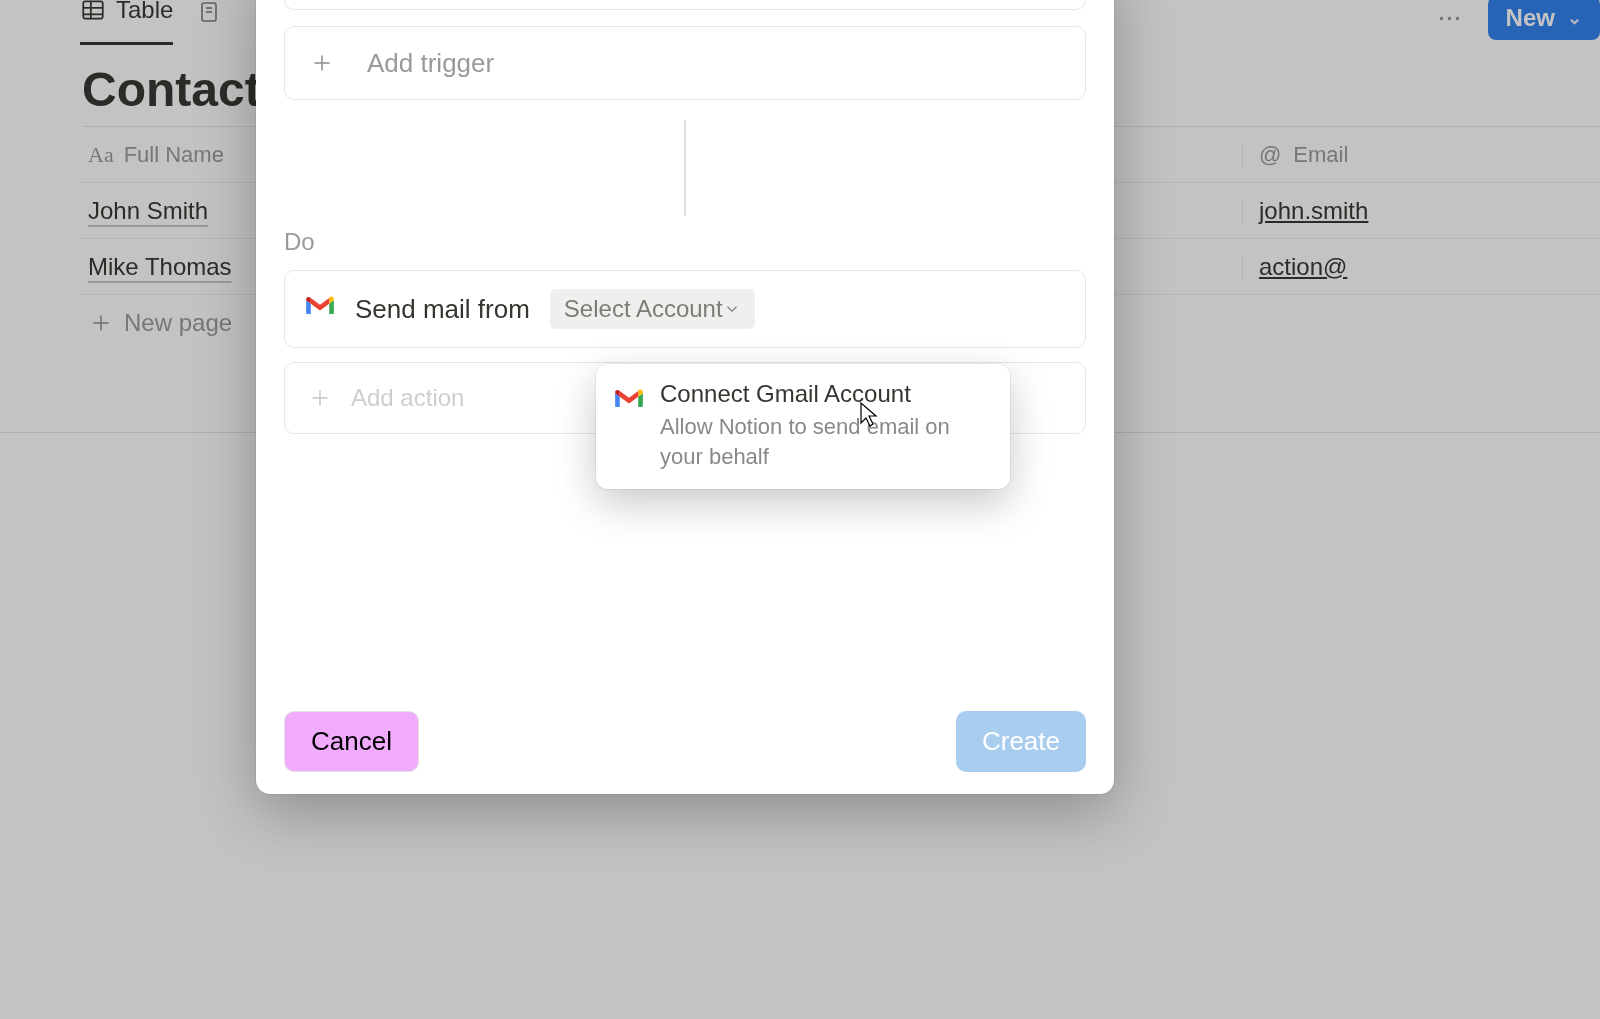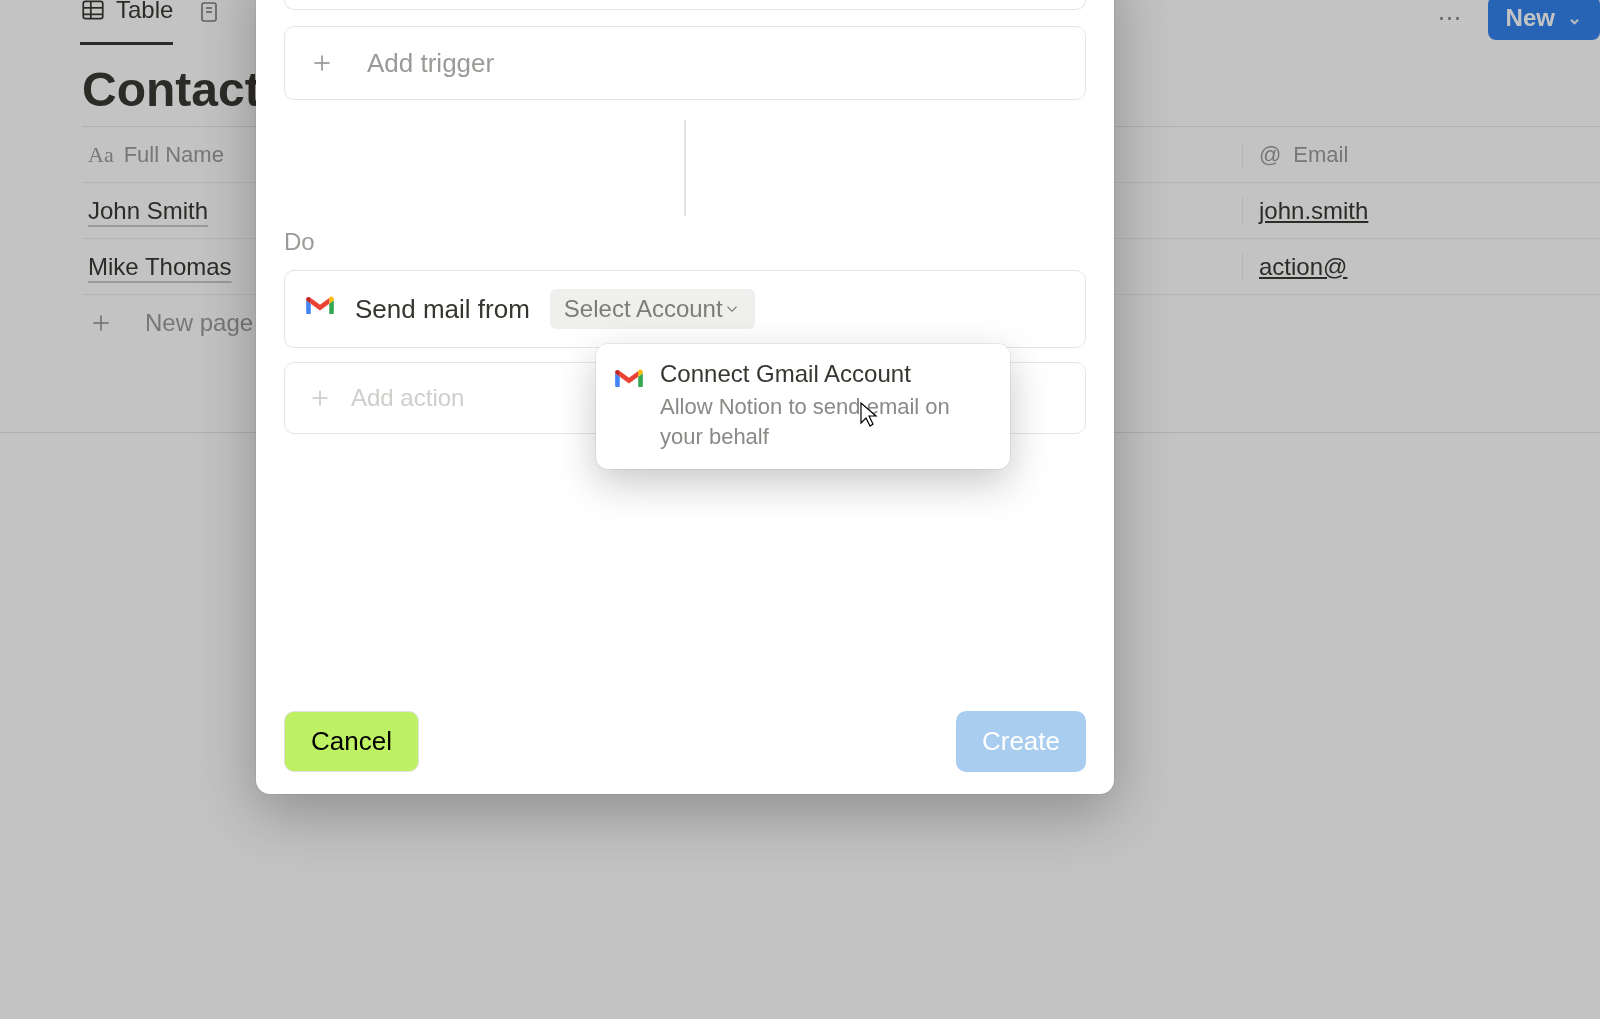--- a/index.html
+++ b/index.html
@@ -39,21 +39,21 @@
     .db {
       position: absolute; left: 82px; right: 0; top: 126px;
       border-top: 1px solid #e6e6e4;
     }
     .db-row { display: flex; align-items: center; height: 56px; border-bottom: 1px solid #ececea; }
     .db-head { color: #9b9a97; font-size: 22px; }
     .col-name { flex: 0 0 1160px; display: flex; align-items: center; gap: 10px; padding-left: 6px; }
     .col-email { flex: 1; display: flex; align-items: center; gap: 12px; padding-left: 16px; border-left: 1px solid #ececea; }
     .cell { font-size: 24px; color: #37352f; text-decoration: underline; }
     .link { text-decoration: underline; text-decoration-color: #c9c8c5; text-underline-offset: 6px; }
-    .new-page { color: #9b9a97; font-size: 24px; display: flex; align-items: center; gap: 31px; padding-left: 6px; }
+    .new-page { color: #9b9a97; font-size: 24px; display: flex; align-items: center; gap: 10px; padding-left: 6px; }
 
     .thin-icon { stroke: currentColor; fill: none; stroke-width: 1.6; }
 
     .hr { position: absolute; left: 0; right: 0; top: 432px; height: 1px; background: #e5e5e3; }
 
     
     .modal {
       position: absolute; left: 256px; top: -40px; width: 858px; height: 834px;
       background: #fff; border-radius: 14px; z-index: 10;
       box-shadow: 0 18px 60px rgba(0,0,0,.28), 0 0 0 1px rgba(15,15,15,.05);
@@ -72,39 +72,39 @@
 
     .do-card { height: 78px; padding: 0 20px; gap: 20px; position: relative; }
     .gmail { width: 30px; height: 30px; display: inline-block; }
     .do-text { font-size: 26px; color: #37352f; }
     .select-pill {
       background: #efefee; color: #7d7c78; border-radius: 6px;
       padding: 6px 14px; display: flex; align-items: center; font-size: 24px;
     }
 
     .dropdown {
-      position: absolute; left: 340px; top: 384px; width: 414px;
+      position: absolute; left: 340px; top: 404px; width: 414px;
       background: #fff; border-radius: 12px;
       box-shadow: 0 14px 40px rgba(0,0,0,.22), 0 0 0 1px rgba(15,15,15,.06);
       padding: 16px 18px 18px; z-index: 20;
       display: flex; gap: 16px;
     }
     .dropdown .title { font-size: 24px; color: #37352f; margin-bottom: 4px; }
     .dropdown .desc  { font-size: 22px; color: #8a8986; line-height: 1.35; }
 
     .cursor {
       position: absolute; left: 601px; top: 441px; z-index: 30;
       width: 24px; height: 28px; pointer-events: none;
     }
 
     .add-action { height: 72px; padding: 0 22px; gap: 18px; color: #cfcecb; font-size: 24px; margin-top: 14px; }
 
     .footer { position: absolute; left: 28px; right: 28px; bottom: 22px; display: flex; justify-content: space-between; }
     .btn {
-      font-size: 26px; padding: 14px 26px; border-radius: 10px; border: 1px solid #e1e1df; background: #bef264;
+      font-size: 26px; padding: 14px 26px; border-radius: 10px; border: 1px solid #e1e1df; background: #f0abfc;
     }
     .btn.primary { background: #a8cdee; color: #fff; border: none; }
 
     
     .plus-svg { width: 26px; height: 26px; }
     .chev-svg { width: 18px; height: 18px; }
   </style>
 </head>
 <body>
 

